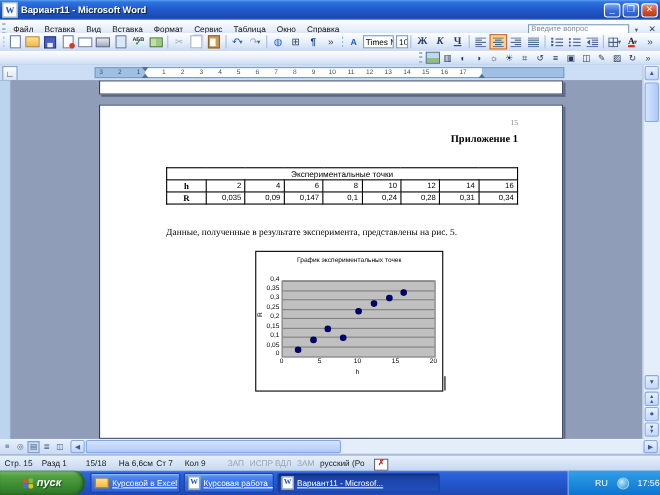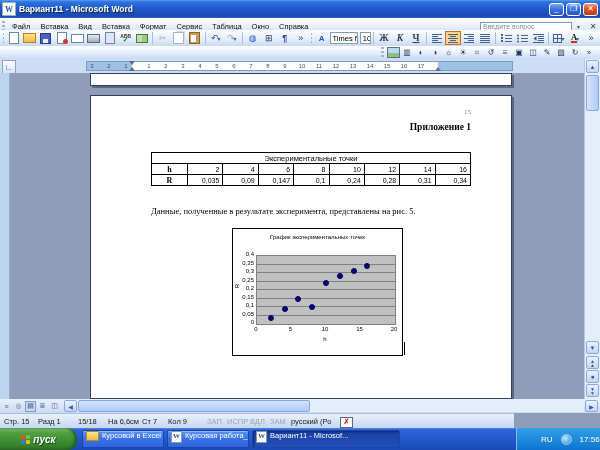--- a/index.html
+++ b/index.html
@@ -106,39 +106,39 @@
     border:1px solid #84A7E8;border-radius:2px;box-sizing:border-box;}
   #hscrollrow{left:0;top:399px;width:600px;height:14px;background:linear-gradient(180deg,#E8F1FC,#CADAF2);
     display:flex;align-items:center;}
   #htrack{position:absolute;left:78px;top:1px;width:506px;height:12px;background:#E4EDFA;}
   #hthumb{position:absolute;left:0px;top:0px;width:232px;height:12px;background:linear-gradient(180deg,#D6E4FD,#AECAF8);
     border:1px solid #84A7E8;border-radius:2px;box-sizing:border-box;}
   .viewbtn{width:11px;height:11px;margin-left:1px;display:flex;align-items:center;justify-content:center;
     font-size:7px;color:#44618F;}
   .viewbtn.pressed{background:#C9D9F2;border:1px solid #7E9CC8;box-sizing:border-box;}
   
-  #statusbar{left:0;top:413px;width:514px;height:15px;background:linear-gradient(180deg,#E8F1FC,#C6D7F0);
+  #statusbar{left:0;top:413px;width:600px;height:15px;background:linear-gradient(180deg,#E8F1FC,#C6D7F0);
     font-size:7.5px;color:#1A1A1A;border-top:1px solid #AABFDE;box-sizing:border-box;}
   #statusbar span{position:absolute;top:3px;white-space:nowrap;}
   .dim{color:#9AA4B2;}
   #spellicon{position:absolute;left:340px;top:3px;width:11px;height:9px;background:#fff;border:1px solid #667;
     font-size:7px;color:#D02020;line-height:8px;text-align:center;font-weight:bold;}
   
   #taskbar{left:0;top:428px;width:600px;height:22px;
     background:linear-gradient(180deg,#4A88E8 0%,#2E64DC 8%,#2458CE 45%,#1D49B4 100%);}
   #startbtn{left:0;top:0;height:22px;width:77px;border-radius:0 10px 10px 0;
     background:linear-gradient(180deg,#8CC67A 0%,#51A241 20%,#3D8C34 60%,#2E7527 100%);
     display:flex;align-items:center;justify-content:center;color:#fff;font-weight:bold;font-style:italic;
     font-size:10px;text-shadow:1px 1px 1px #1A4A14;box-shadow:inset -2px 0 3px #1E5418;}
   .flag{width:9px;height:9px;margin-right:3px;display:grid;grid-template-columns:4px 4px;grid-gap:1px;}
   .flag i{display:block;width:4px;height:4px;border-radius:1px;}
   .task{position:absolute;top:2px;height:18px;border-radius:2px;border:1px solid #1C44A8;
     background:linear-gradient(180deg,#5E97F6,#3A73E8 45%,#2E65DD);box-shadow:inset 0 1px 0 #8FB6F8;
-    display:flex;align-items:flex-start;padding:0 3px;box-sizing:border-box;color:#fff;font-size:7.5px;
-    white-space:nowrap;overflow:hidden;}
+    display:flex;align-items:center;padding:0 3px;box-sizing:border-box;color:#fff;font-size:7.5px;
+    white-space:nowrap;overflow:hidden;text-decoration:underline;}
   .task.active{background:linear-gradient(180deg,#1A3F9E,#2150BE);box-shadow:inset 1px 1px 2px #10286E;}
   .task .ticon{flex:0 0 auto;margin-right:3px;}
   .i-word{width:9px;height:10px;background:#fff;border:1px solid #8899AA;font-size:7px;line-height:9px;
     font-weight:bold;color:#2050C0;text-align:center;font-family:"Liberation Serif",serif;}
   #tray{left:516px;top:0;width:84px;height:22px;background:linear-gradient(180deg,#31A0E8,#0D74D0);
     border-left:1px solid #7CC1F0;display:flex;align-items:center;color:#fff;font-size:8px;box-sizing:border-box;}
   #trayicon{width:9px;height:9px;border-radius:50%;background:radial-gradient(circle at 35% 35%,#BFEAF8,#2489D8);
     border:1px solid #9AD4F0;}
 </style>
 </head>

